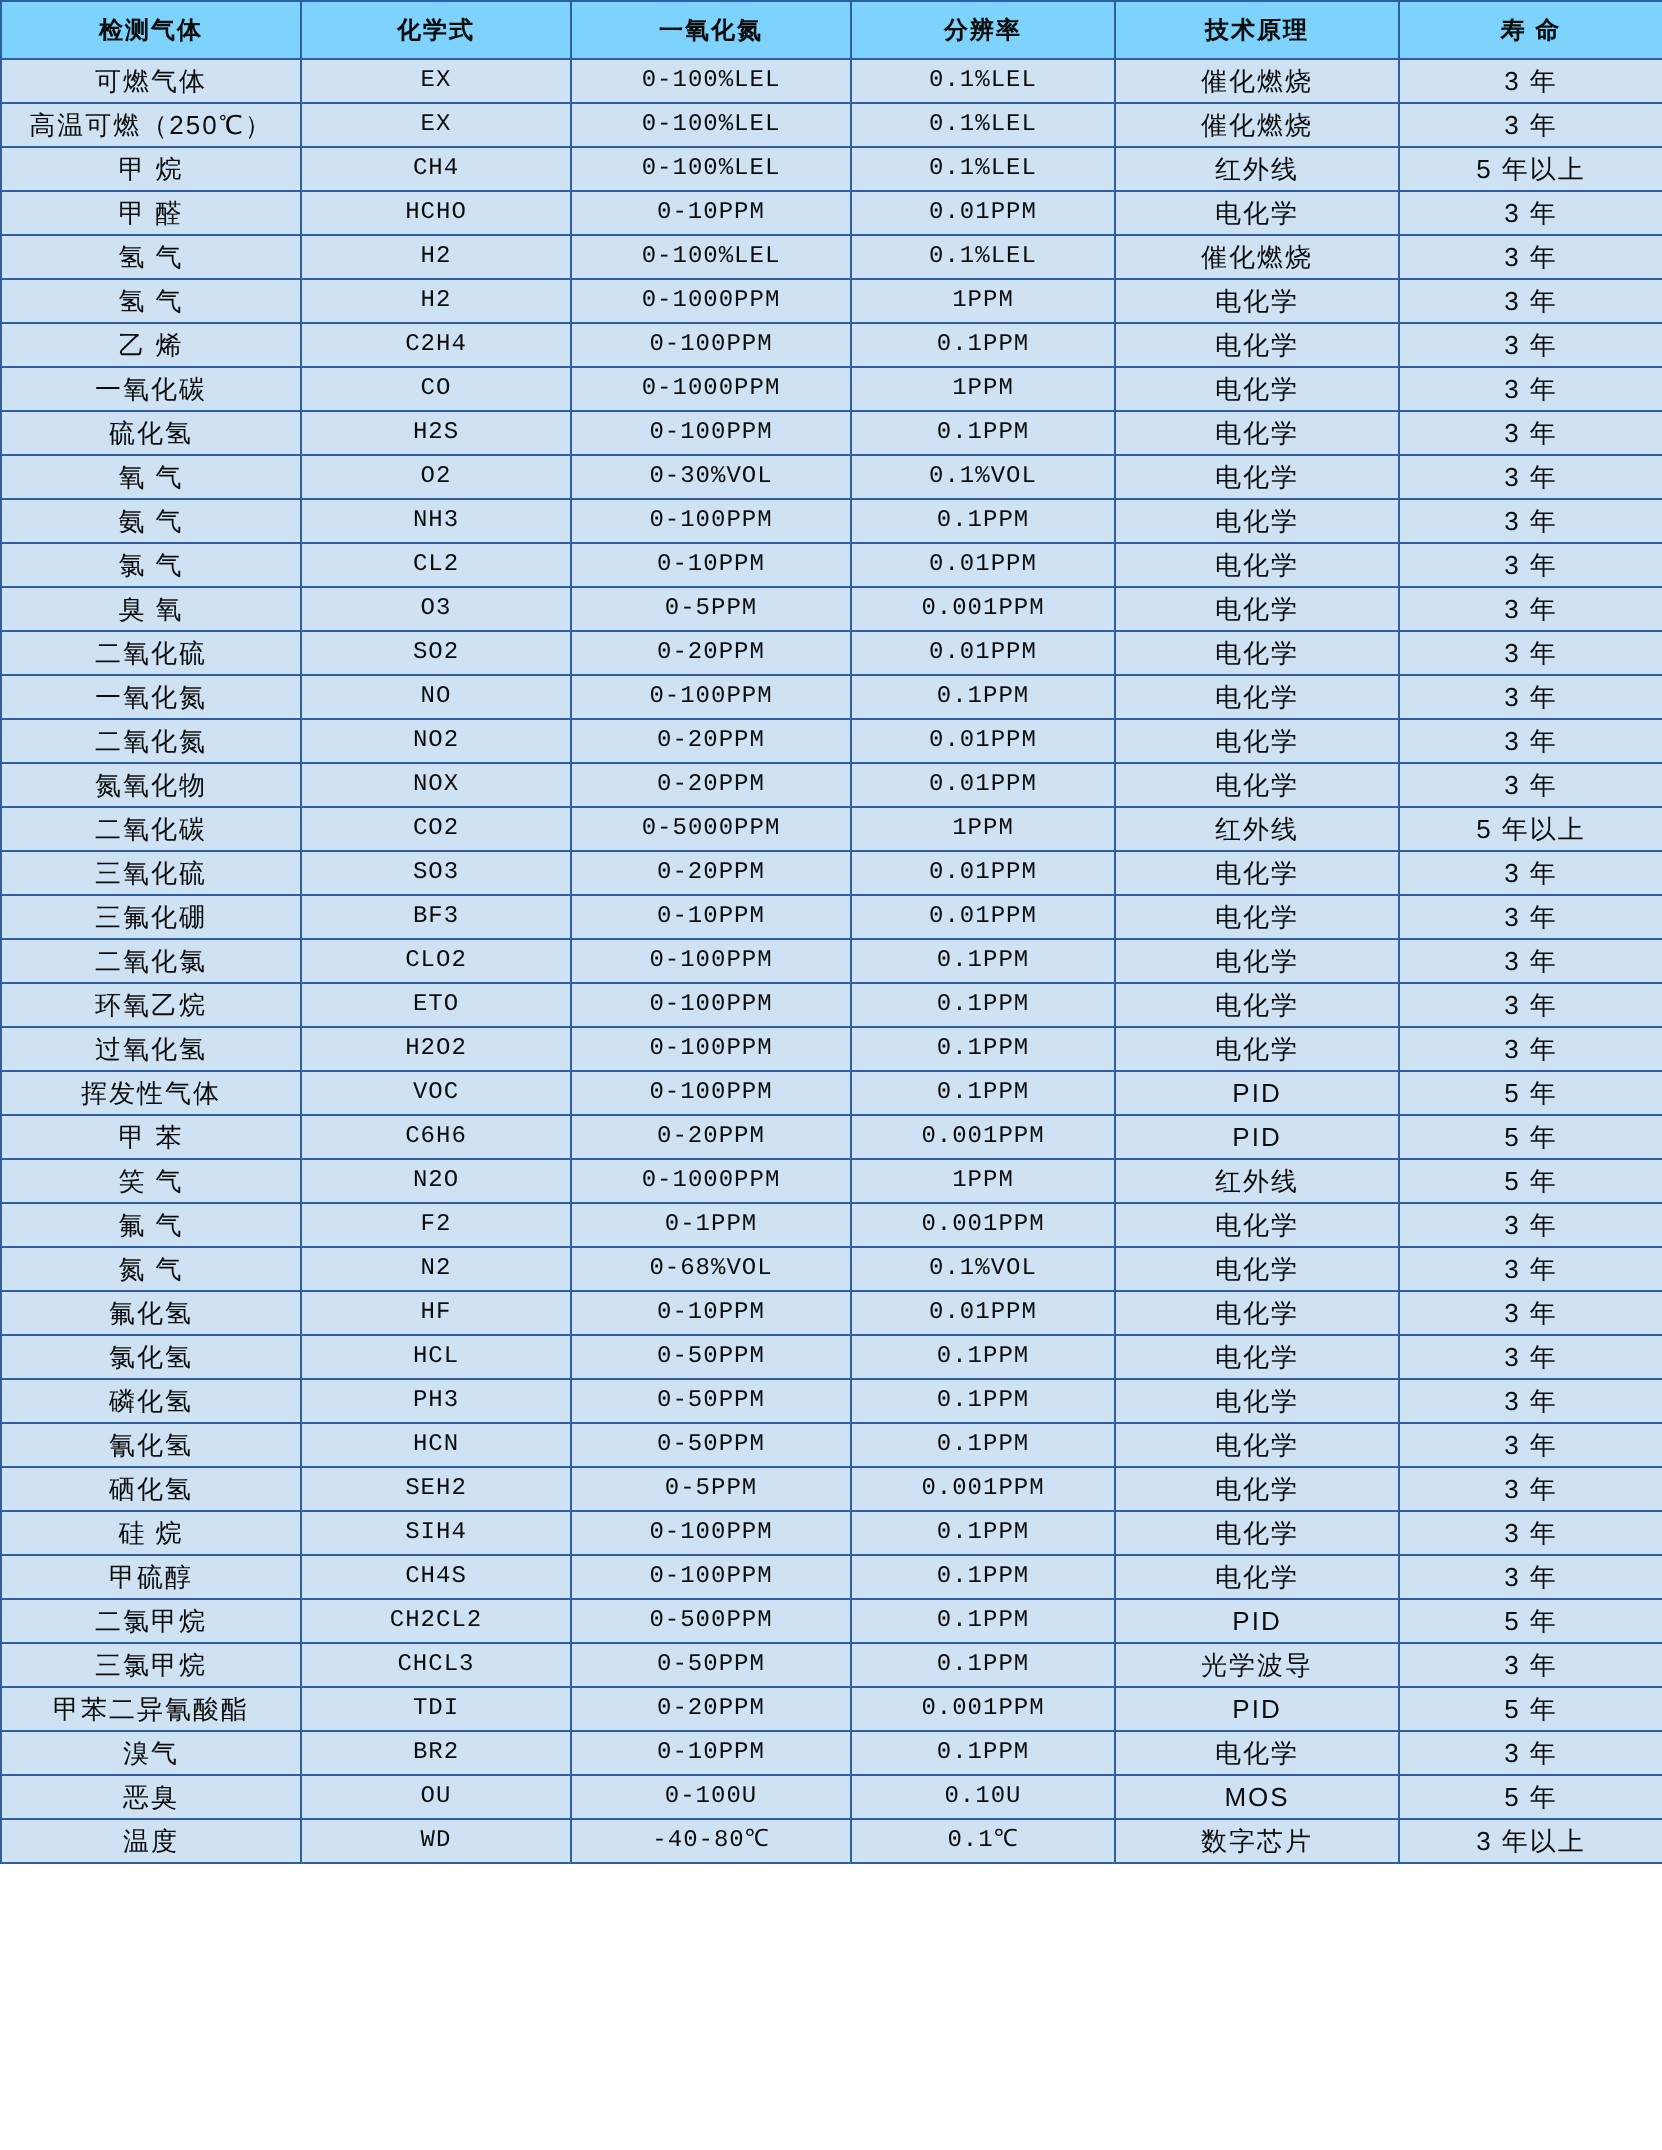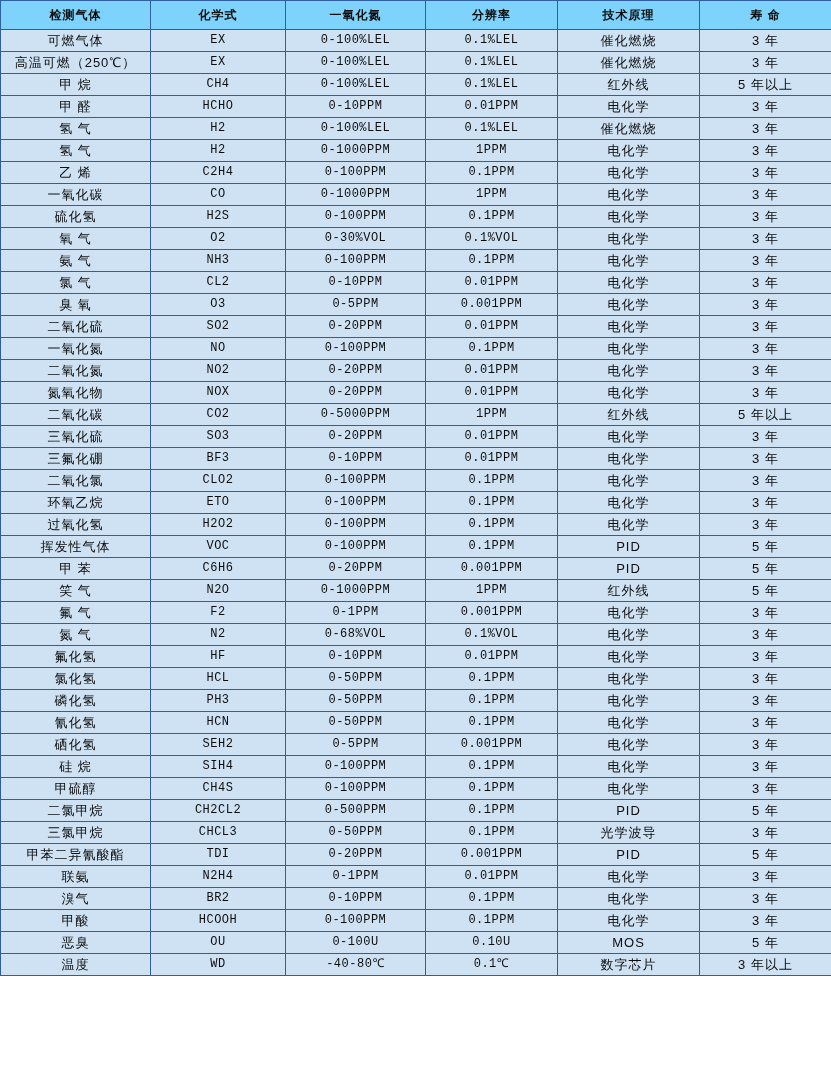--- a/index.html
+++ b/index.html
@@ -383,39 +383,23 @@
       </tr>
       <tr>
         <td class="name">甲苯二异氰酸酯</td>
         <td class="formula">TDI</td>
         <td class="range">0-20PPM</td>
         <td class="resolution">0.001PPM</td>
         <td class="principle">PID</td>
         <td class="life">5 年</td>
       </tr>
       <tr>
-        <td class="name">联氨</td>
-        <td class="formula">N2H4</td>
-        <td class="range">0-1PPM</td>
-        <td class="resolution">0.01PPM</td>
-        <td class="principle">电化学</td>
-        <td class="life">3 年</td>
-      </tr>
-      <tr>
         <td class="name">溴气</td>
         <td class="formula">BR2</td>
         <td class="range">0-10PPM</td>
-        <td class="resolution">0.1PPM</td>
-        <td class="principle">电化学</td>
-        <td class="life">3 年</td>
-      </tr>
-      <tr>
-        <td class="name">甲酸</td>
-        <td class="formula">HCOOH</td>
-        <td class="range">0-100PPM</td>
         <td class="resolution">0.1PPM</td>
         <td class="principle">电化学</td>
         <td class="life">3 年</td>
       </tr>
       <tr>
         <td class="name">恶臭</td>
         <td class="formula">OU</td>
         <td class="range">0-100U</td>
         <td class="resolution">0.10U</td>
         <td class="principle">MOS</td>

